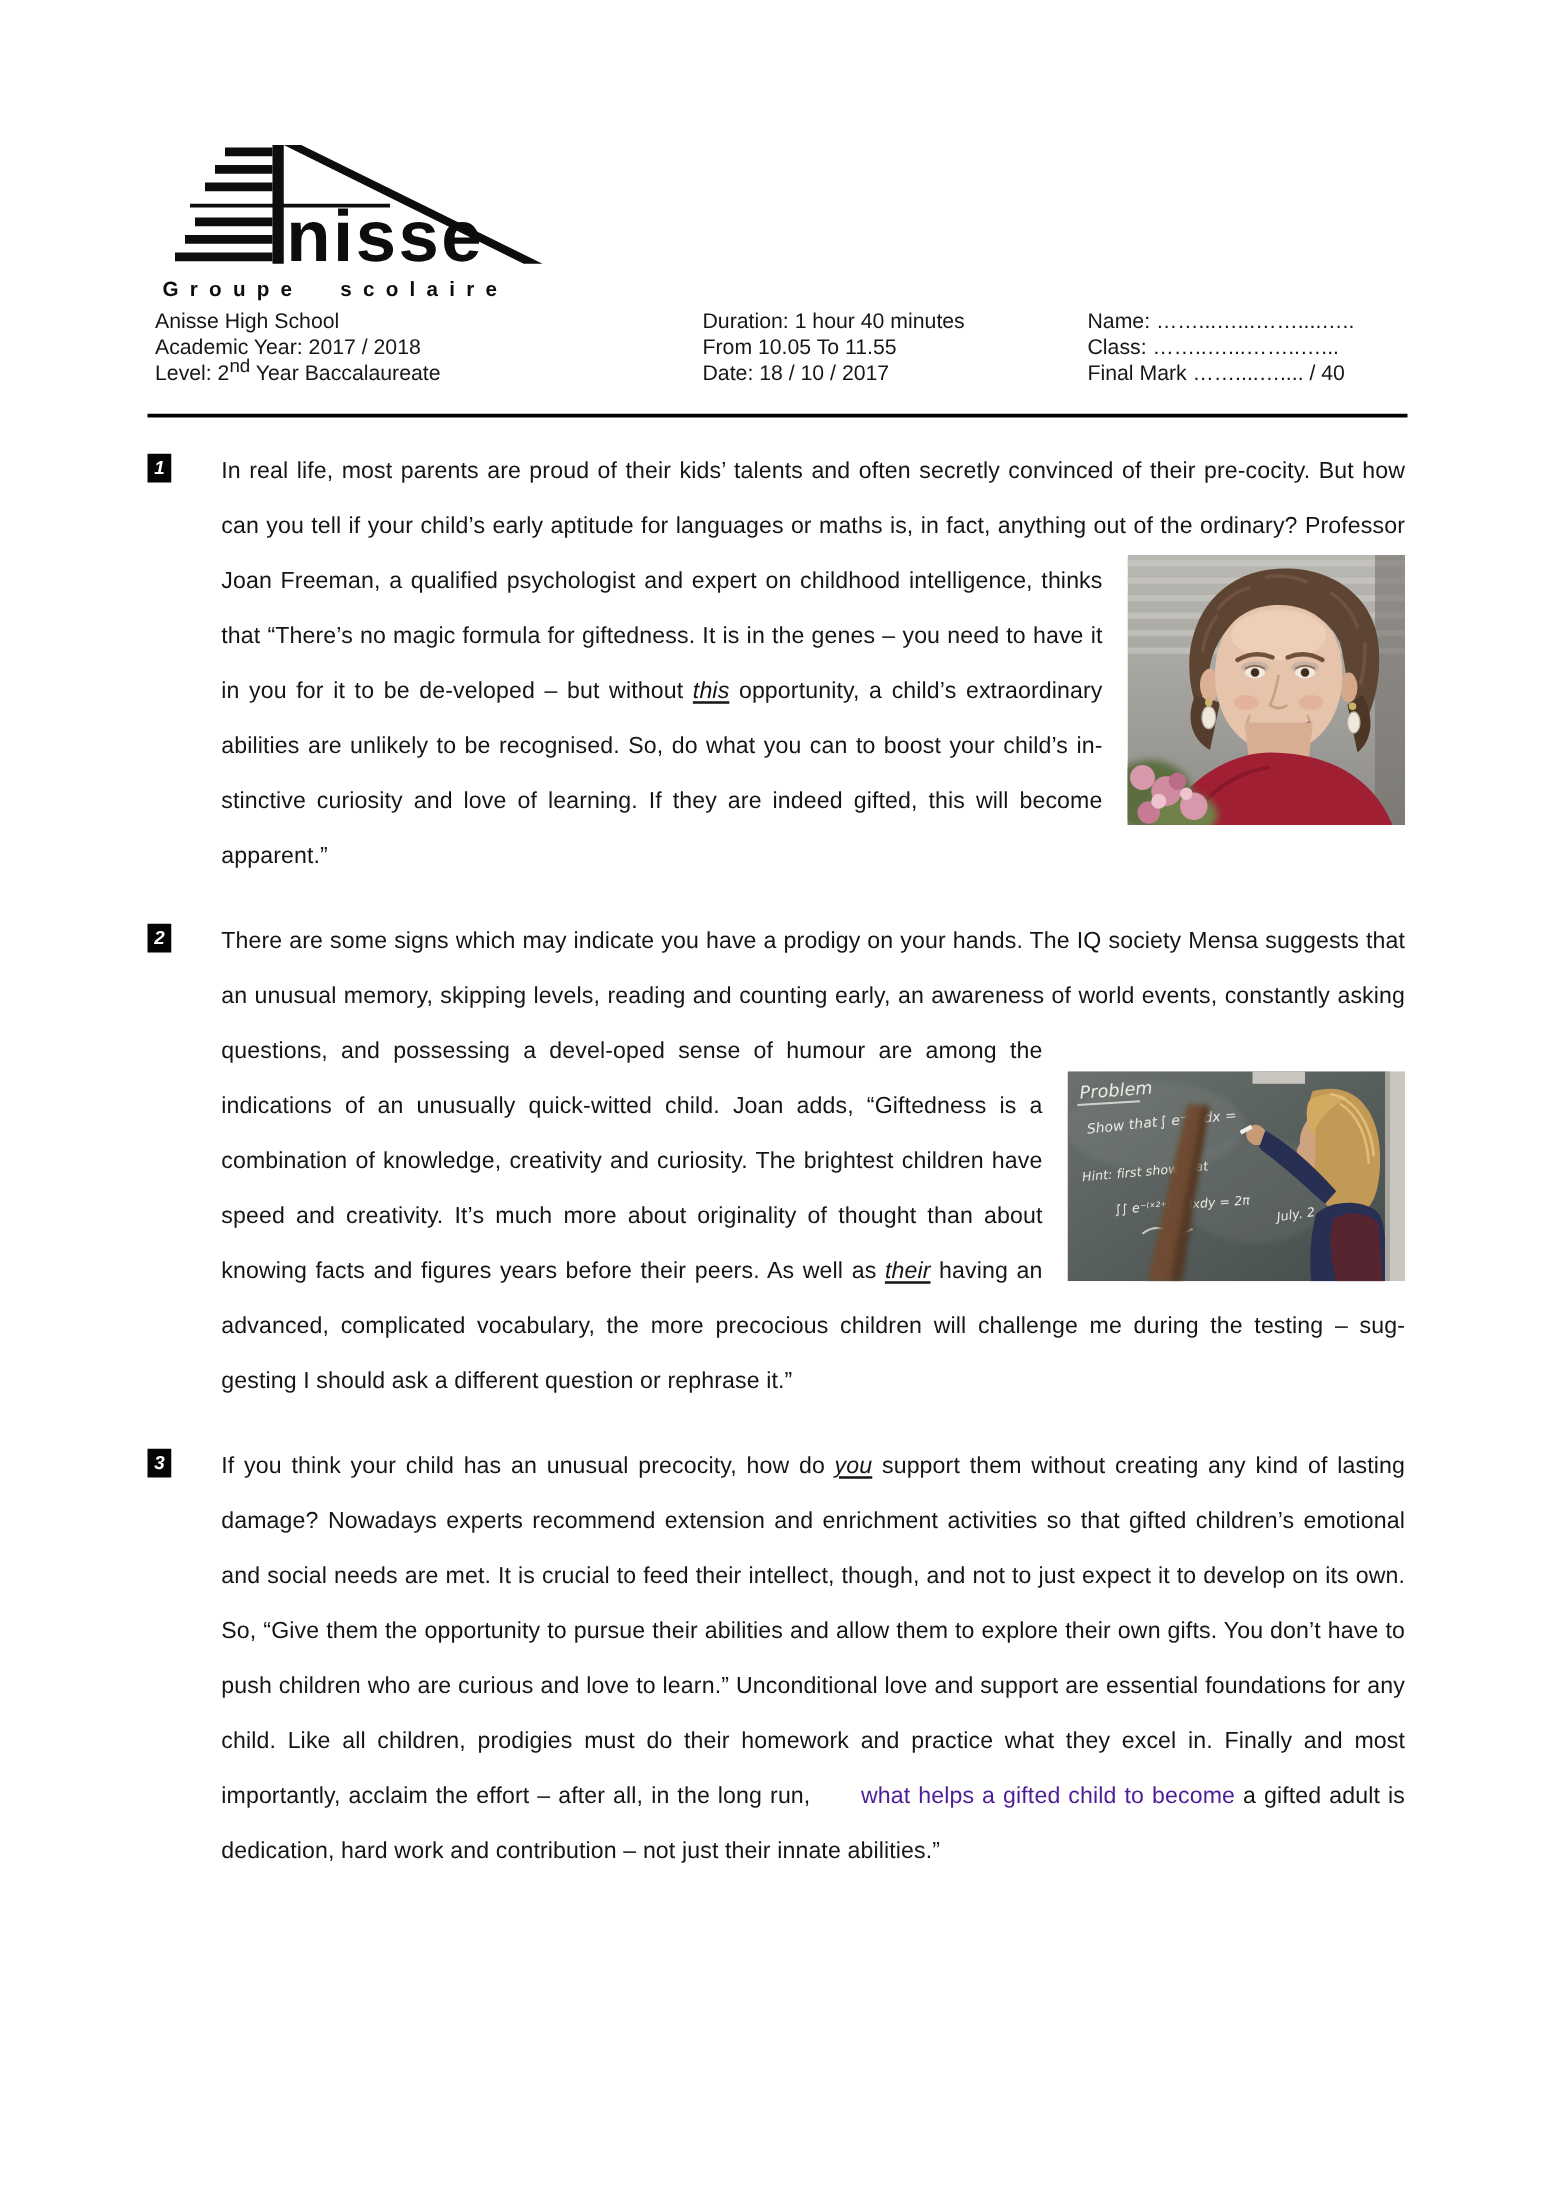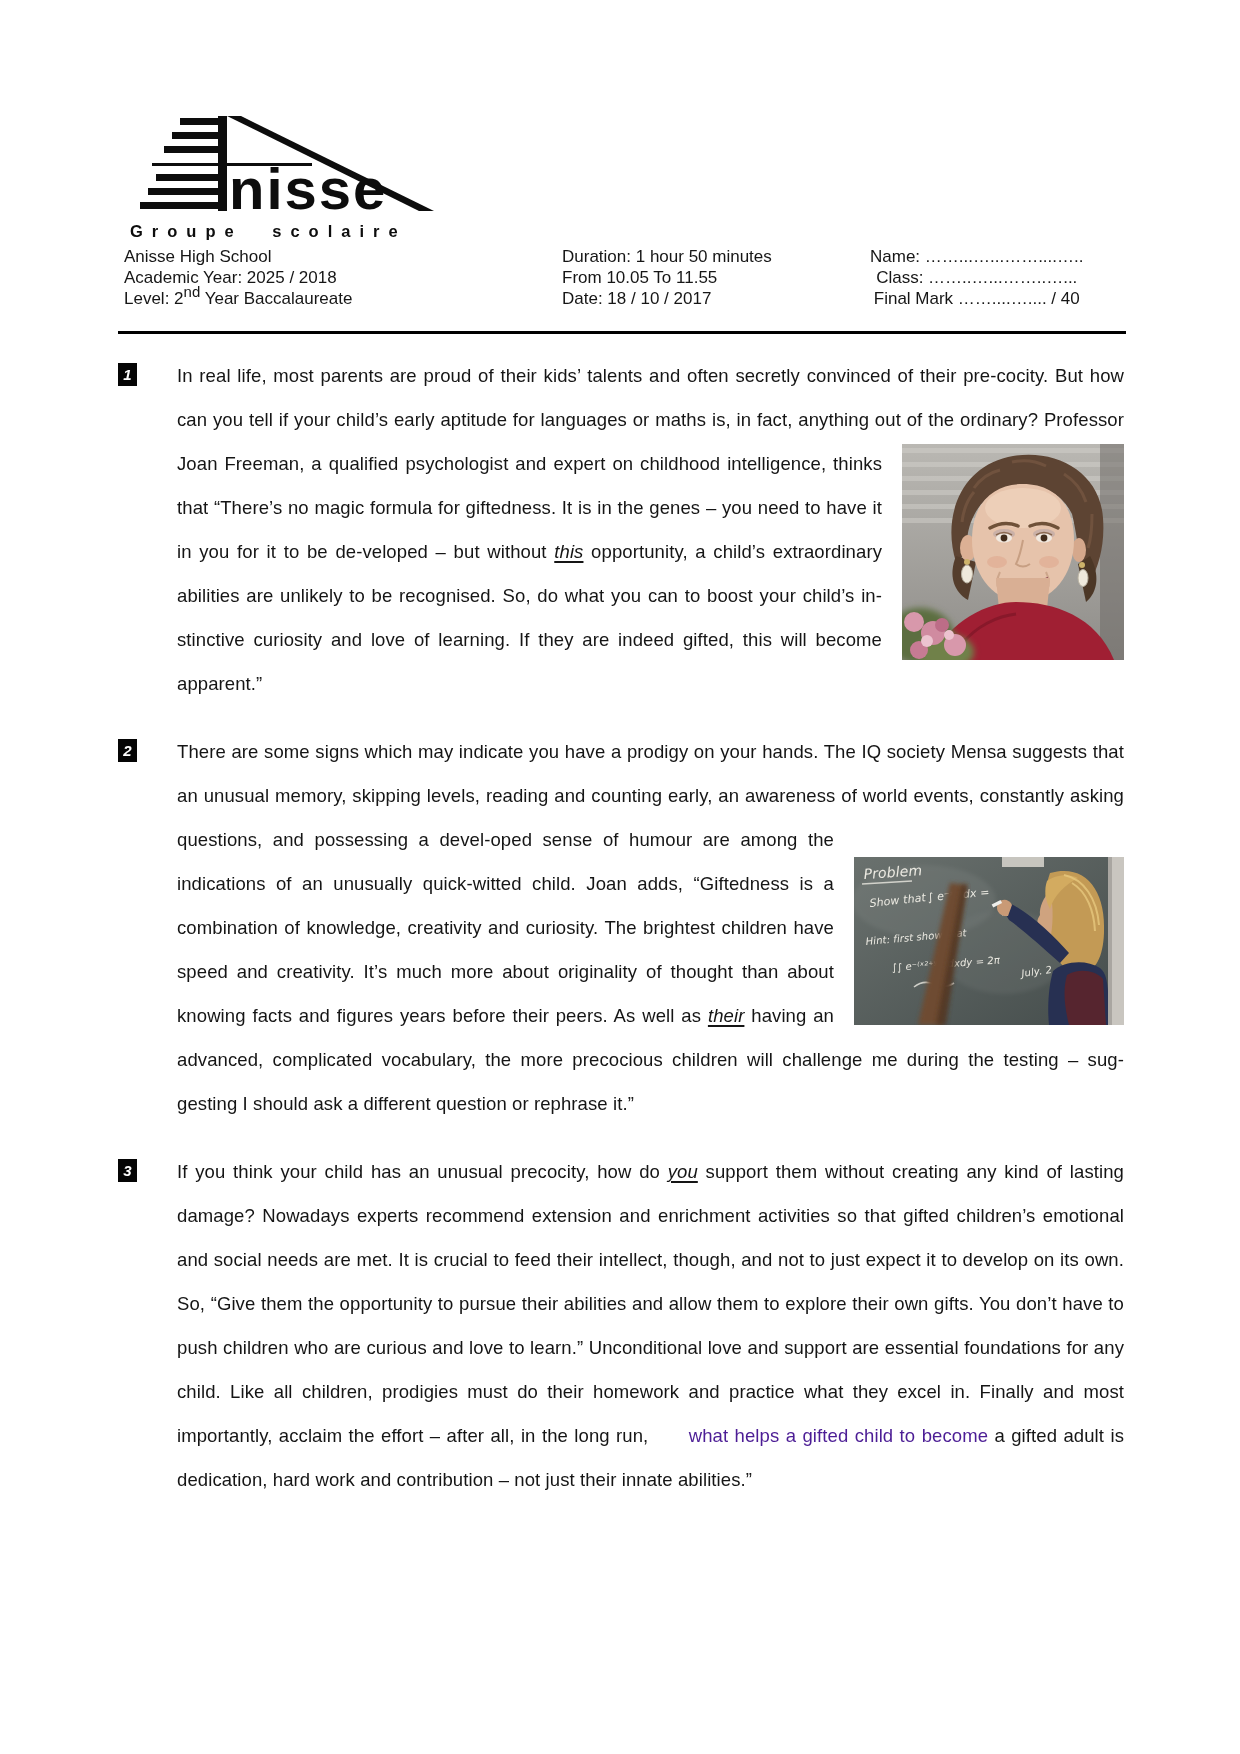--- a/index.html
+++ b/index.html
@@ -10,21 +10,21 @@
   }
   
   .logo-wrap { position:absolute; left:130px; top:116px; width:312px; }
   .logo-tagline {
     margin-top:2px; font-size:16.5px; font-weight:bold; letter-spacing:9px;
     word-spacing:16px; color:#0d0d0d; white-space:nowrap;
   }
   
   .hdr { position:absolute; top:246px; left:0; width:1240px; font-size:17px; line-height:21px; color:#161616; }
   .hdr .col { position:absolute; top:0; white-space:nowrap; }
-  .c1 { left:124px; } .c2 { left:562px; } .c3 { left:870px;text-align:center; }
+  .c1 { left:124px; } .c2 { left:562px; } .c3 { left:870px; }
   sup.ord { font-size:15px; line-height:0; }
   .rule { position:absolute; top:331px; left:118px; width:1008px; height:3px; background:#000; }
   
   .content { position:absolute; top:354px; left:118px; width:1006px; }
   .pblock { display:flex; align-items:flex-start; margin:0 0 24px 0; }
   .pblock:last-child { margin-bottom:0; }
   .numcol { width:59px; flex:0 0 59px; }
   .pnum {
     width:19px; height:23px; margin-top:9px; background:#050505; color:#fff;
     display:flex; align-items:center; justify-content:center;
@@ -57,25 +57,25 @@
       <polygon points="97,0 111,0 304,95 289,95"></polygon>
     </g>
     <text x="99" y="93" font-size="58" font-weight="600" letter-spacing="2" fill="#0d0d0d" font-family="Liberation Sans, sans-serif">nisse</text>
   </svg>
   <div class="logo-tagline">Groupe scolaire</div>
 </div>
 
 <div class="hdr">
   <div class="col c1">
     <div>Anisse High School</div>
-    <div>Academic Year: 2025 / 2018</div>
+    <div>Academic Year: 2017 / 2018</div>
     <div><span>Level: 2</span><sup class="ord">nd</sup><span> Year Baccalaureate</span></div>
   </div>
   <div class="col c2">
-    <div>Duration: 1 hour 50 minutes</div>
+    <div>Duration: 1 hour 40 minutes</div>
     <div>From 10.05 To 11.55</div>
     <div>Date: 18 / 10 / 2017</div>
   </div>
   <div class="col c3">
     <div>Name: ……...…...……....…..</div>
     <div>Class: ……..…...……..…...</div>
     <div>Final Mark ……....….... / 40</div>
   </div>
 </div>
 

